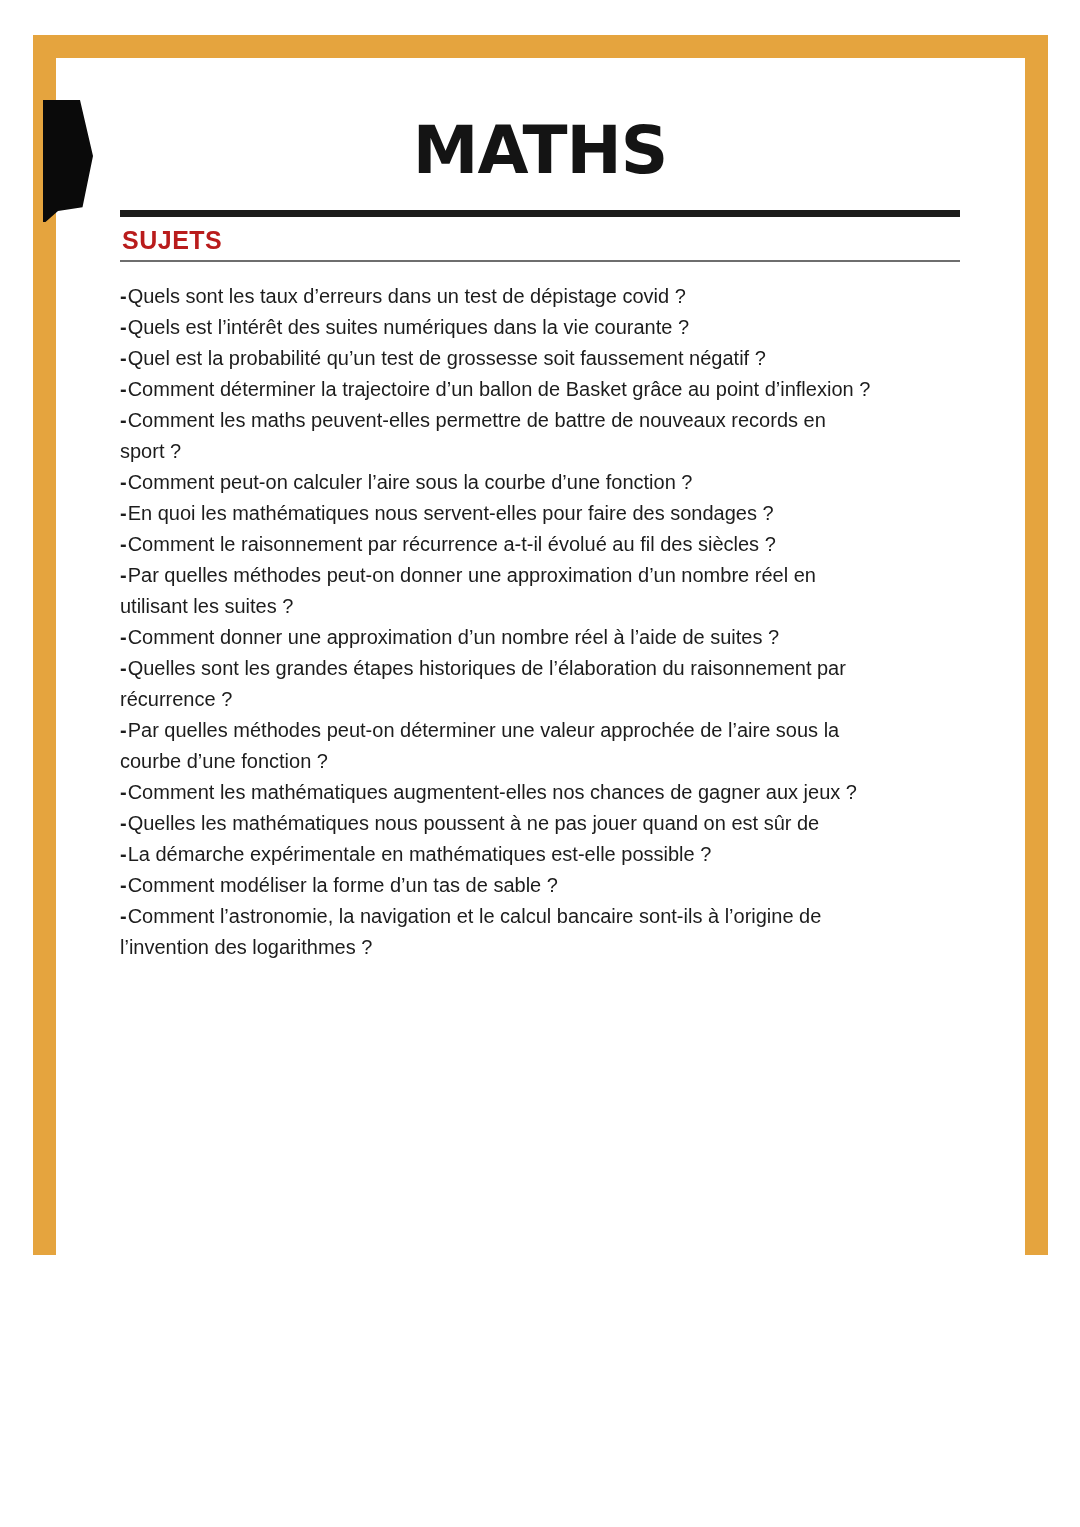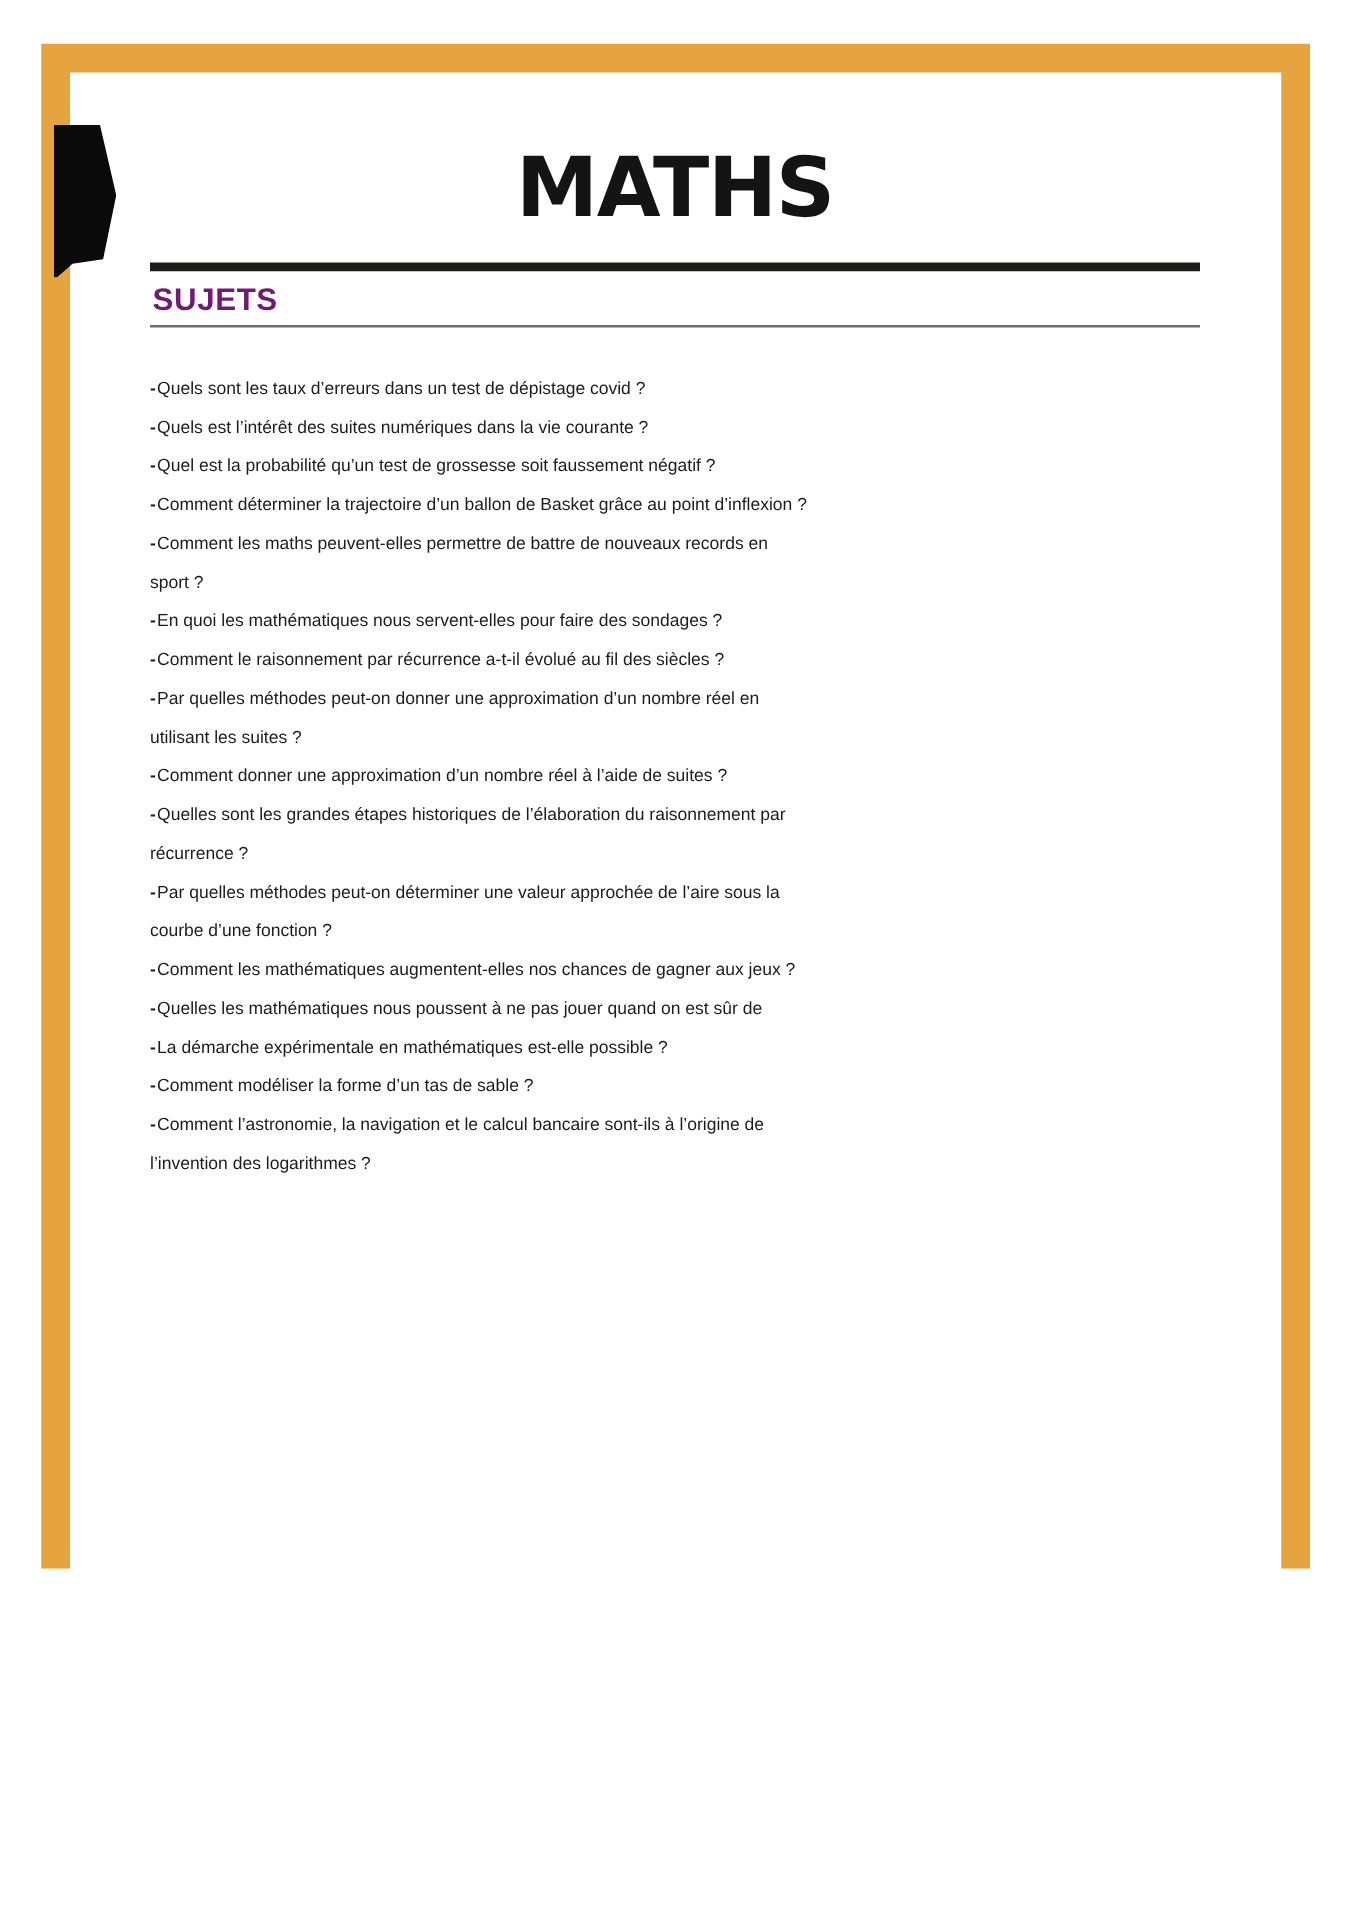--- a/index.html
+++ b/index.html
@@ -8,23 +8,23 @@
   .frame{position:absolute;left:33px;top:35px;width:1015px;height:1455px;
          border:23px solid #E5A43E;box-sizing:border-box;background:#ffffff;}
   .bookmark{position:absolute;left:43px;top:100px;width:50px;height:122px;background:#0a0a0a;
             clip-path:polygon(0% 0%, 74% 0%, 100% 46%, 79% 88%, 30% 91%, 5% 100%, 0% 100%);
             z-index:3;}
   .title{position:absolute;left:56px;top:115px;width:968px;text-align:center;
          font-size:66px;line-height:72px;font-weight:bold;letter-spacing:-1px;color:#141414;
          font-family:"DejaVu Sans","Liberation Sans",sans-serif;z-index:2;}
   .title-rule{position:absolute;left:120px;top:210px;width:840px;height:7px;background:#1d1d1b;z-index:2;}
   .sujets-heading{position:absolute;left:122px;top:226px;font-size:25px;line-height:28px;
-                  font-weight:bold;color:#701a75;letter-spacing:0.5px;z-index:2;}
+                  font-weight:bold;color:#b91c1c;letter-spacing:0.5px;z-index:2;}
   .sujets-rule{position:absolute;left:120px;top:260px;width:840px;height:2px;background:#6e6e6e;z-index:2;}
-  .questions{position:absolute;left:120px;top:295px;width:880px;font-size:14px;line-height:31px;
+  .questions{position:absolute;left:120px;top:281px;width:880px;font-size:20px;line-height:31px;
              color:#1c1c1c;z-index:2;}
   .q{margin:0;padding:0;}
   .line{white-space:nowrap;line-height:31px;}
   .dash{font-weight:bold;padding-right:1px;}
 </style>
 </head>
 <body>
 
 <div class="page">
   <div class="frame"></div>
@@ -52,20 +52,23 @@
 
     <div class="q">
       <div class="line"><span class="dash">-</span><span>Comment déterminer la trajectoire d’un ballon de Basket grâce au point d’inflexion ?</span></div>
     </div>
 
     <div class="q">
       <div class="line"><span class="dash">-</span><span>Comment les maths peuvent-elles permettre de battre de nouveaux records en</span></div>
       <div class="line">sport ?</div>
     </div>
 
+    <div class="q">
+      <div class="line"><span class="dash">-</span><span>Comment peut-on calculer l’aire sous la courbe d’une fonction ?</span></div>
+    </div>
 
     <div class="q">
       <div class="line"><span class="dash">-</span><span>En quoi les mathématiques nous servent-elles pour faire des sondages ?</span></div>
     </div>
 
     <div class="q">
       <div class="line"><span class="dash">-</span><span>Comment le raisonnement par récurrence a-t-il évolué au fil des siècles ?</span></div>
     </div>
 
     <div class="q">

